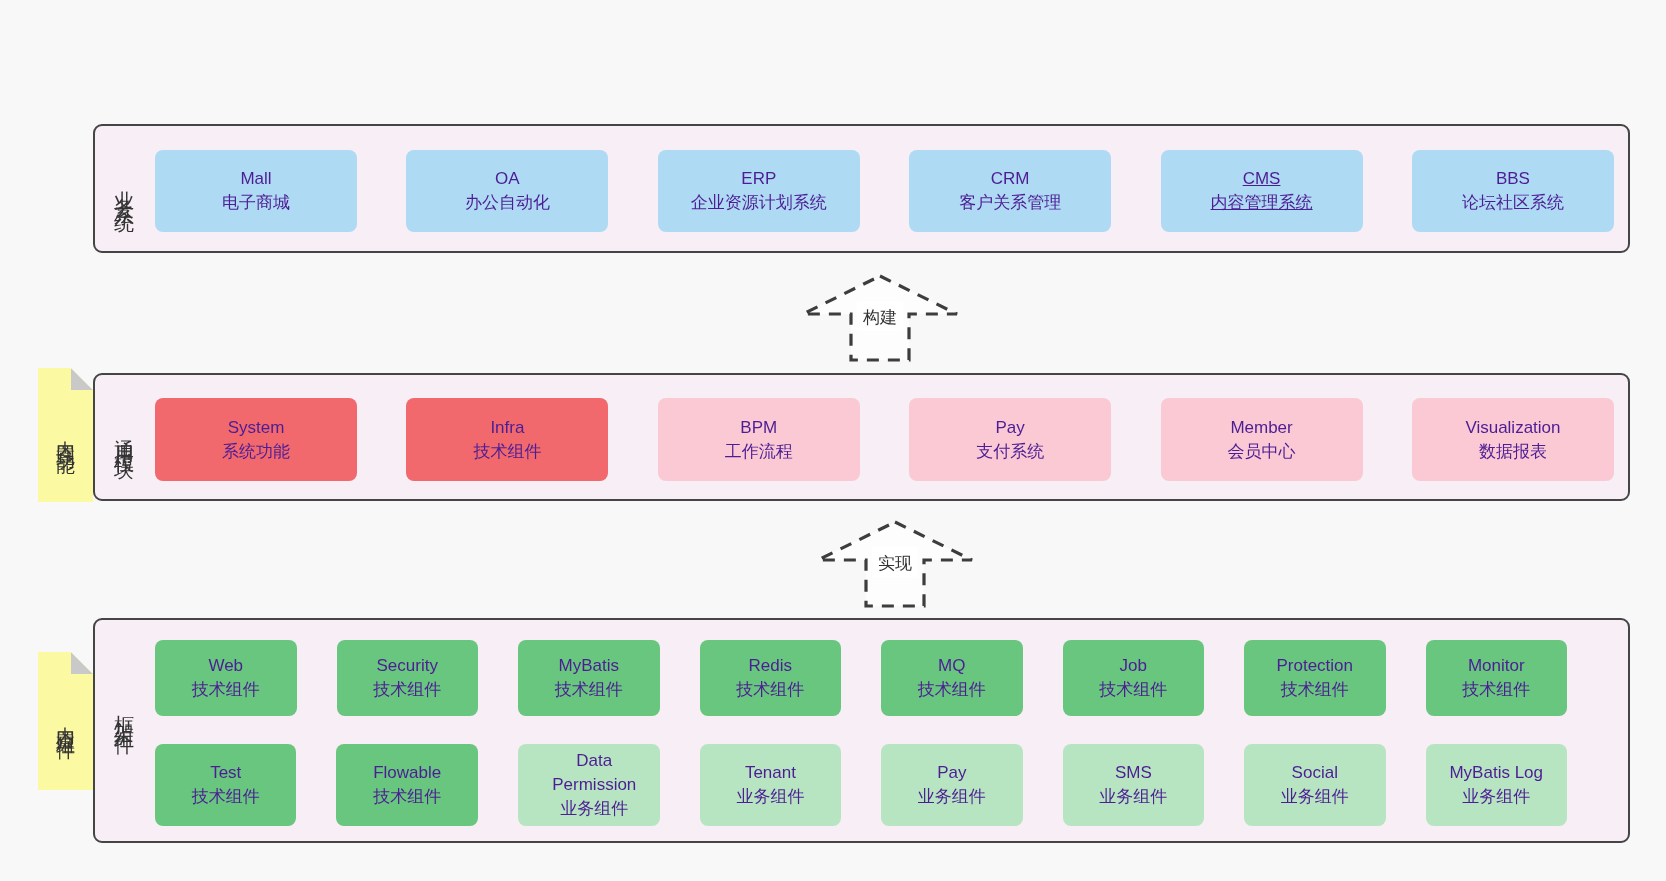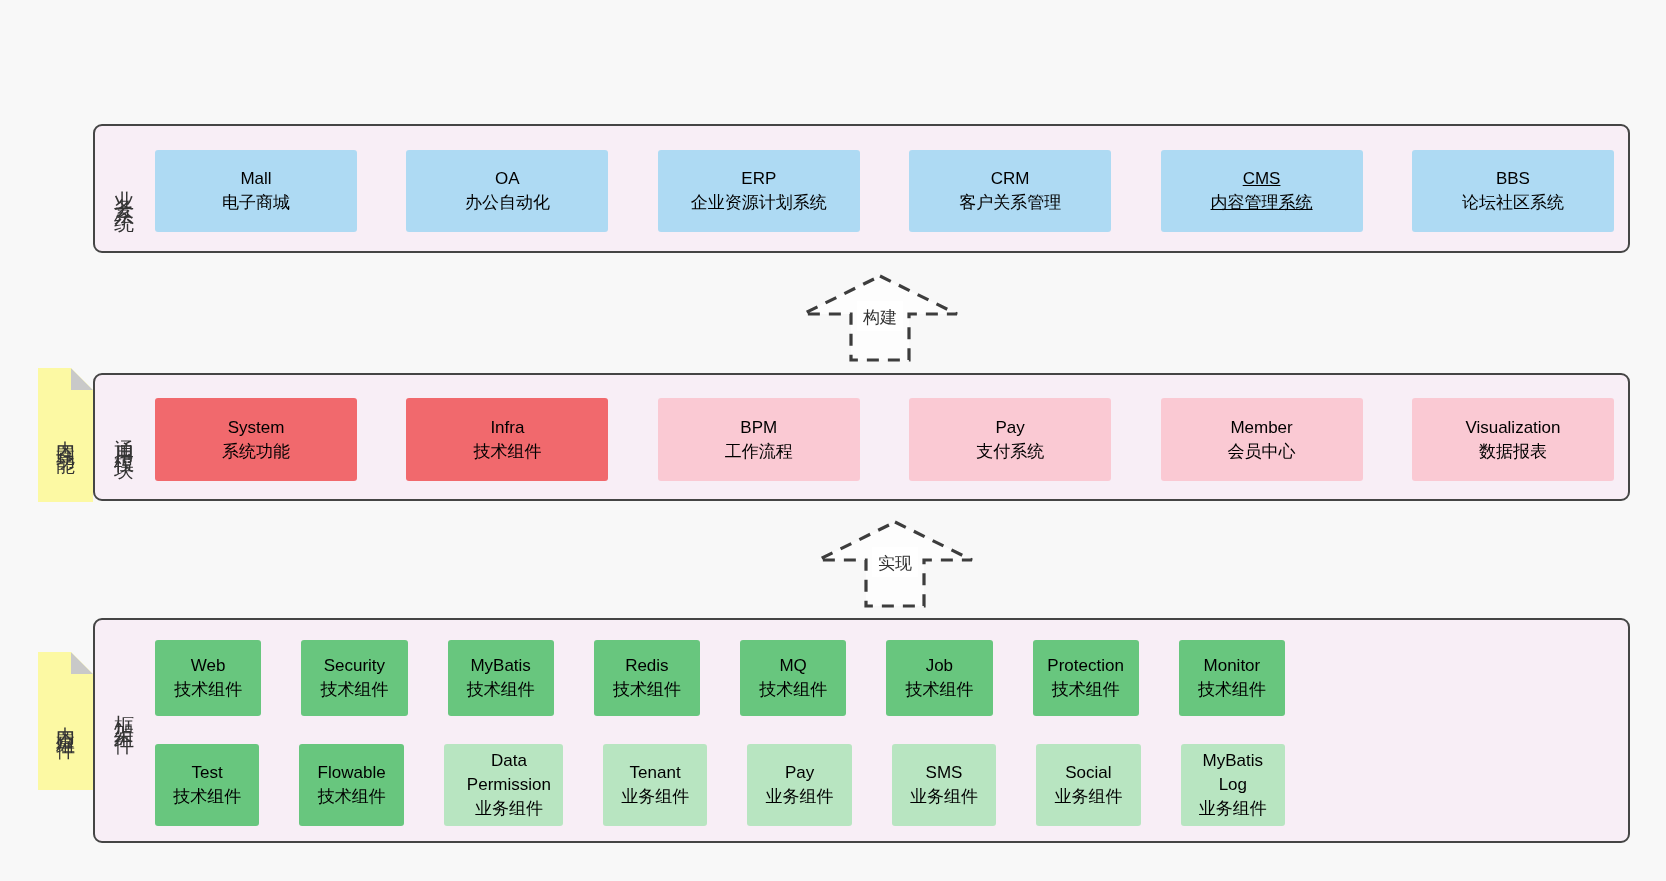--- a/index.html
+++ b/index.html
@@ -44,31 +44,31 @@
     white-space:nowrap;
   }
   .vlabel.raised{transform:translateY(-18px);}
   .row{
     position:absolute;
     left:60px;
     display:flex;
     justify-content:space-between;
   }
   .row6{width:1459px;}
-  .row8{width:1130px;gap:40px;}
+  .row8{width:1412px;gap:40px;}
   
   .box{
-    border-radius:3px;
+    border-radius:8px;
     display:flex;
     flex-direction:column;
     justify-content:center;
     text-align:center;
     font-size:17px;
     line-height:24px;
-    color:#000000;
+    color:#4c1d95;
     box-sizing:border-box;
     padding:2px 12px;
   }
   .row6 .box{width:202px;}
   .row8 .box{width:145px;}
   .blue{background:#aedaf3;}
   .red{background:#f1696d;}
   .pink{background:#fac9d3;}
   .green{background:#68c67e;}
   .lgreen{background:#b8e5c1;}

